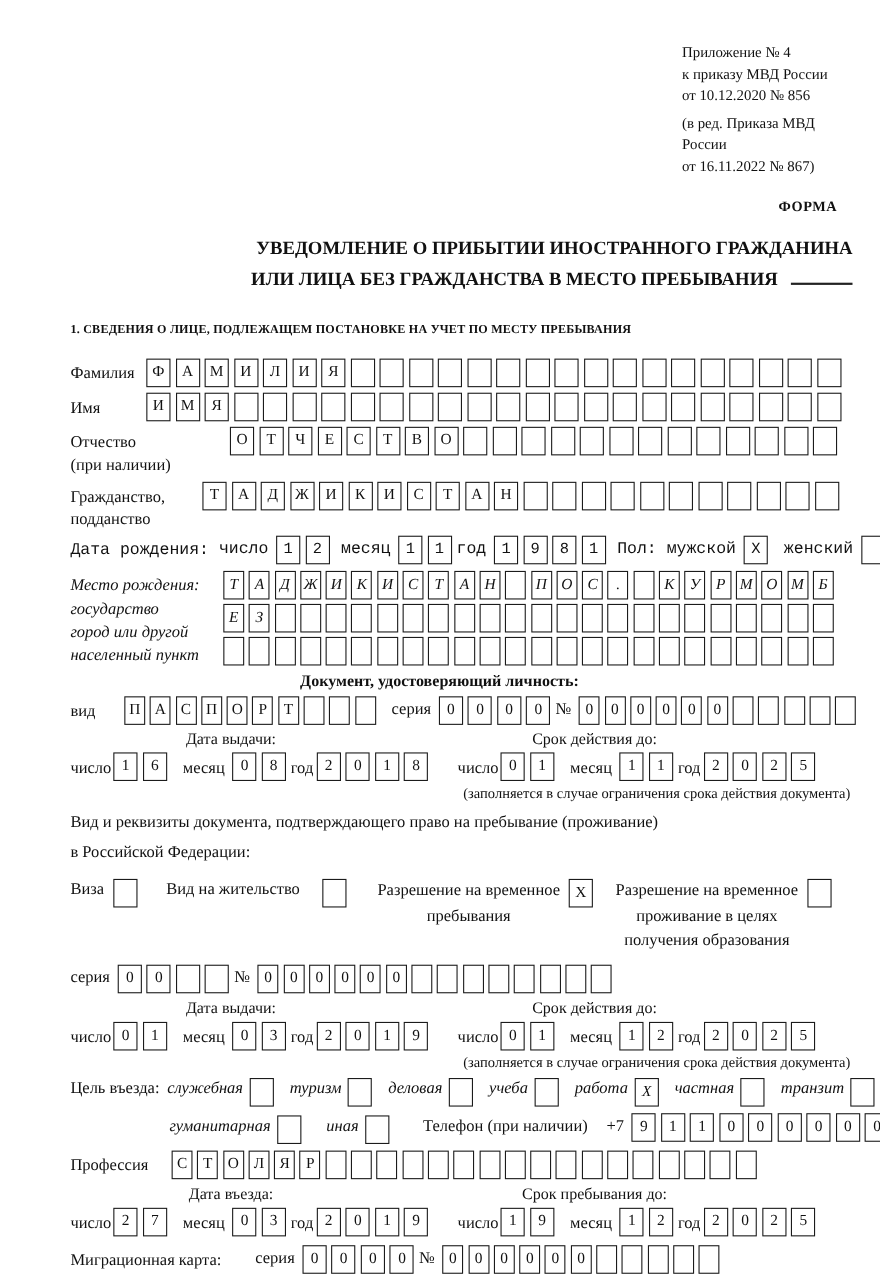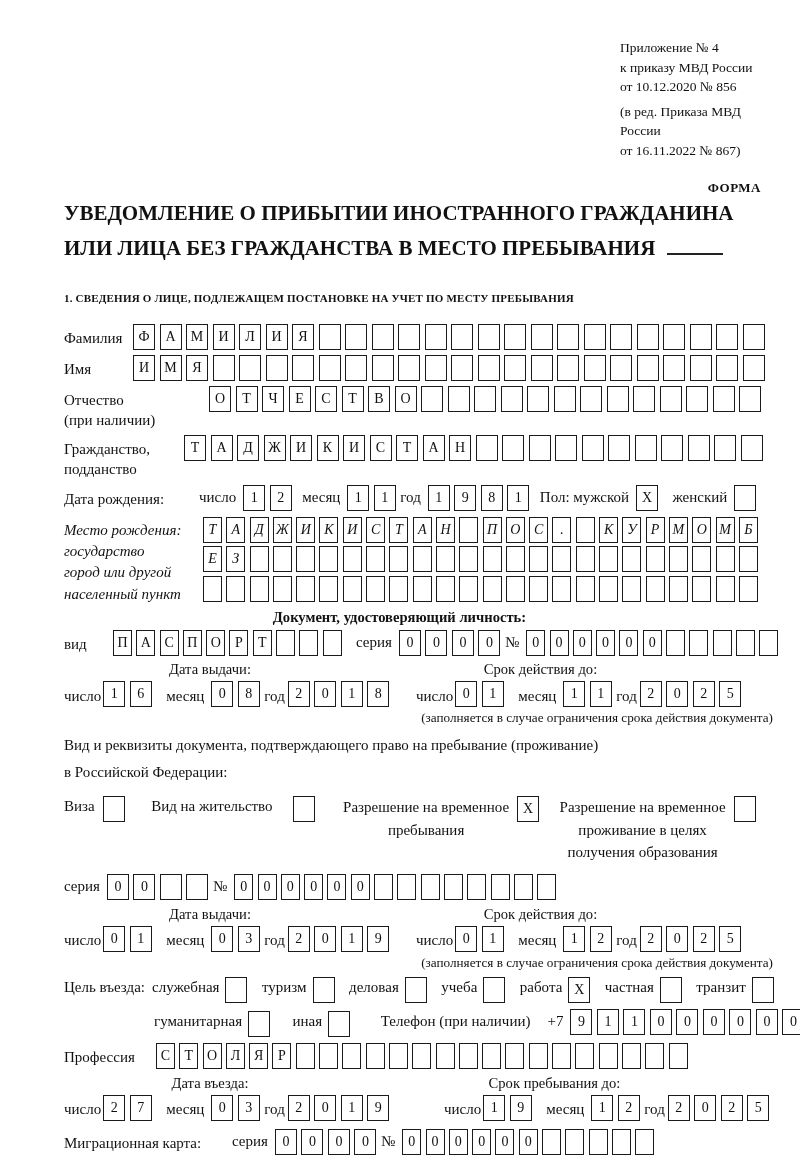--- a/index.html
+++ b/index.html
@@ -9,21 +9,21 @@
     font-family:"Liberation Serif","DejaVu Serif",serif;
     color:#111; font-size:15px;
   }
   .page { width:800px; min-height:1163px; padding:38px 25px 20px 64px; background:#fff; }
 
   
   .annex { margin-left:556px; font-size:13.5px; line-height:1.45; }
   .annex .gap { margin-top:5px; }
   .forma { text-align:right; padding-right:14px; font-weight:bold; font-size:13px; margin-top:20px; letter-spacing:.5px; }
 
-  .title { text-align:left; font-weight:bold; font-size:21px; line-height:1.65; }
+  .title { text-align:right; font-weight:bold; font-size:17px; margin-top:16px; line-height:1.65; }
   .blank-line { display:inline-block; width:56px; border-bottom:2.2px solid #222; margin-left:12px; vertical-align:baseline; }
 
   .sec1 { font-weight:bold; font-size:11px; margin-top:26px; margin-bottom:20px; letter-spacing:.2px; }
 
   
   .frow { display:flex; align-items:flex-start; margin-bottom:5px; }
   .lbl { flex:none; padding-top:4px; line-height:1.35; }
   .w70 { width:69px; } .w145 { width:145px; } .w120 { width:120px; } .w92 { width:92px; }
   .cells { display:inline-flex; flex:none; align-items:center; }
   .cell {
@@ -56,21 +56,21 @@
   .plain { line-height:1.8; }
 
   
   .resrow { display:flex; align-items:flex-start; margin:8px 0 10px 0; }
   .opt { display:inline-flex; align-items:flex-start; }
   .olbl { padding-top:4px; }
   .olines { text-align:center; line-height:1.5; padding-top:2px; }
   .opt .cells { margin-left:8px; margin-top:2px; }
 
   .purpose { flex-wrap:nowrap; }
-  .purpose .opt { margin-right:10px; }
+  .purpose .opt { margin-right:10px;font-style:italic; }
   .purpose .opt .cells { margin-left:6px; }
   .purpose2 { margin-top:6px; }
 </style>
 </head>
 <body>
 
 <div class="page">
 
   <div class="annex">
     <div>Приложение № 4</div>
@@ -203,21 +203,21 @@
         <span class="cell"></span>
         <span class="cell"></span>
         <span class="cell"></span>
         <span class="cell"></span>
         <span class="cell"></span>
         <span class="cell"></span>
         <span class="cell"></span>
       </span>
   </div>
 
-  <div class="frow" style="margin-top:2px;">
+  <div class="frow" style="margin-top:2px;font-family:Liberation Mono, monospace;">
     <span class="lbl" style="width:135px;">Дата рождения:</span>
     <span class="dlbl">число</span>
     <span class="cells">
         <span class="cell">1</span>
         <span class="cell">2</span>
       </span>
     <span class="dlbl ml6">месяц</span>
     <span class="cells">
         <span class="cell">1</span>
         <span class="cell">1</span>
@@ -622,21 +622,21 @@
         <span class="cell"></span>
         <span class="cell"></span>
         <span class="cell"></span>
         <span class="cell"></span>
         <span class="cell"></span>
         <span class="cell"></span>
         <span class="cell"></span>
       </span>
   </div>
 
-  <div class="dates" style="margin-top:6px;gap:28px;">
+  <div class="dates" style="margin-top:6px;">
     <div class="dcol-l">
       <div class="date-hdr">Дата въезда:</div>
       <div class="date-cells">
         <span class="dlbl" style="margin-right:2px;">число</span>
         <span class="cells">
             <span class="cell">2</span>
             <span class="cell">7</span>
           </span>
         <span class="dlbl ml10">месяц</span>
         <span class="cells">

